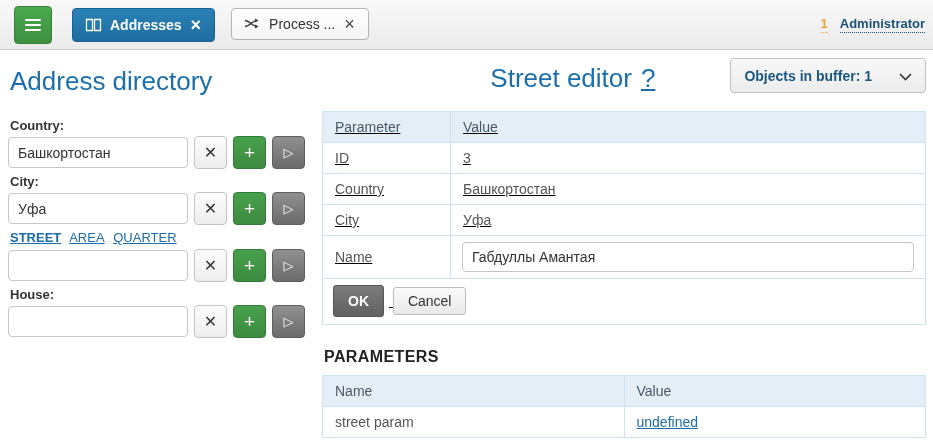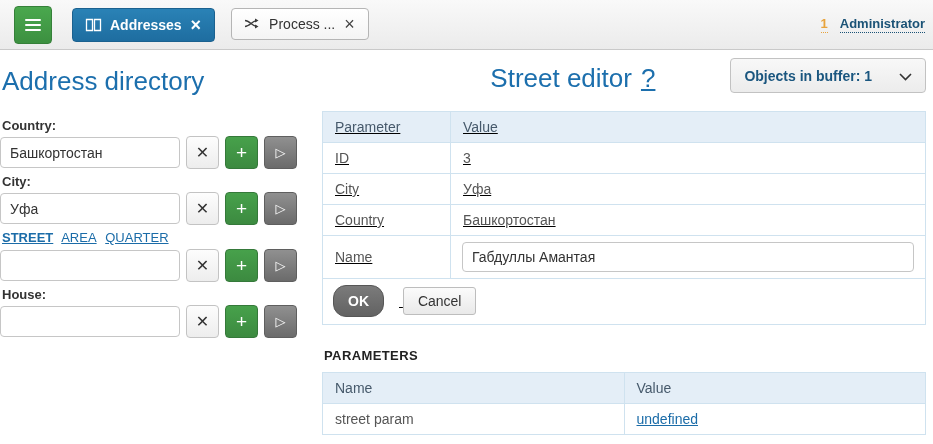--- a/index.html
+++ b/index.html
@@ -22,21 +22,21 @@
   .tab .close { font-size:18px; line-height:1; padding:0 1px; }
   .tab.active .close { color:#fff; }
   .tab.inactive .close { color:#444; }
   .tab svg { display:block; }
   .user-area { margin-left:auto; margin-right:8px; display:flex; align-items:center; gap:12px;
                font-size:13px; font-weight:bold; }
   .notif-count { color:#e8a33c; border-bottom:1px dotted #e8a33c; padding-bottom:1px; cursor:pointer; }
   .user-link { color:#1a5276; border-bottom:1px dotted #1a5276; padding-bottom:1px; text-decoration:none; cursor:pointer; }
 
   
-  .left-panel { position:absolute; left:0; top:60px; width:306px; }
+  .left-panel { position:absolute; left:8px; top:60px; width:306px; }
   .page-title { font-size:26px; font-weight:500; color:#1c6fad; margin:6px 0 21px 2px; }
   .field-label { font-weight:bold; font-size:13px; color:#333; margin:0 0 3px 2px; }
   .field-row { display:flex; align-items:center; margin-bottom:5px; }
   .text-input { width:180px; height:31px; border:1px solid #c6c6c6; border-radius:4px;
                 padding:0 9px; font-size:14px; color:#333; font-family:inherit; }
   .sq-btn { width:33px; height:33px; margin-left:6px; border-radius:4px; cursor:pointer;
             display:flex; align-items:center; justify-content:center; font-family:inherit; }
   .btn-clear { background:linear-gradient(#fdfdfd,#ededed); border:1px solid #c3c3c3; color:#333; font-size:16px; }
   .btn-add { background:linear-gradient(#47a14b,#3c8a40); border:1px solid #35793a; color:#fff; font-size:19px; line-height:1; }
   .btn-play { background:linear-gradient(#909090,#6b6b6b); border:1px solid #5f5f5f; color:#fff; font-size:13px; }
@@ -59,27 +59,27 @@
   th { background:#e4eef7; color:#46596b; font-weight:normal; padding:7px 12px; }
   td { padding:7px 12px; color:#555; }
 
   .editor-table { margin-top:17px;text-decoration:underline; }
   .editor-table .col-param { width:128px; }
   .name-cell { padding:6px 11px; }
   .name-input { width:100%; height:30px; border:1px solid #c6c6c6; border-radius:4px;
                 padding:0 9px; font-size:14px; color:#333; font-family:inherit; }
   .btn-row td { padding:6px 10px 7px 10px; }
   .ok-btn { display:inline-block; padding:7px 14px; background:linear-gradient(#7b7b7b,#626262);
-            border:1px solid #565656; border-radius:13px; color:#fff; font-weight:bold; font-size:14px;
-            margin-right:15px; cursor:pointer; font-family:inherit; }
+            border:1px solid #565656; border-radius:3px; color:#fff; font-weight:bold; font-size:14px;
+            margin-right:5px; cursor:pointer; font-family:inherit; }
   .cancel-btn { display:inline-block; padding:5px 14px; background:linear-gradient(#fbfbfb,#e9e9e9);
                 border:1px solid #bdbdbd; border-radius:3px; color:#333; font-size:14px; cursor:pointer;
                 font-family:inherit; }
 
-  .params-title { margin:23px 0 0 2px; font-size:13px; font-weight:bold; color:#222; letter-spacing:0.4px; }
+  .params-title { margin:23px 0 0 2px; font-size:16px; font-weight:bold; color:#222; letter-spacing:0.4px; }
   .params-table { margin-top:9px; }
   .params-table .col-name { width:50%; }
   .undef-link { color:#1b6ca8; text-decoration:underline; cursor:pointer; }
 </style>
 </head>
 <body>
 
 <div id="app">
 
   <div class="topbar">
@@ -201,26 +201,26 @@
       <tbody>
           <tr>
         <th class="col-param">Parameter</th>
         <th>Value</th>
       </tr>
       <tr>
         <td>ID</td>
         <td>3</td>
       </tr>
       <tr>
+        <td>Country</td>
+        <td>Башкортостан</td>
+      </tr>
+      <tr>
         <td>City</td>
         <td>Уфа</td>
-      </tr>
-      <tr>
-        <td>Country</td>
-        <td>Башкортостан</td>
       </tr>
       <tr>
         <td>Name</td>
         <td class="name-cell">
           <input class="name-input" type="text" value="Габдуллы Амантая" style="">
         </td>
       </tr>
       <tr class="btn-row">
         <td colspan="2">
           <button class="ok-btn">OK</button>

